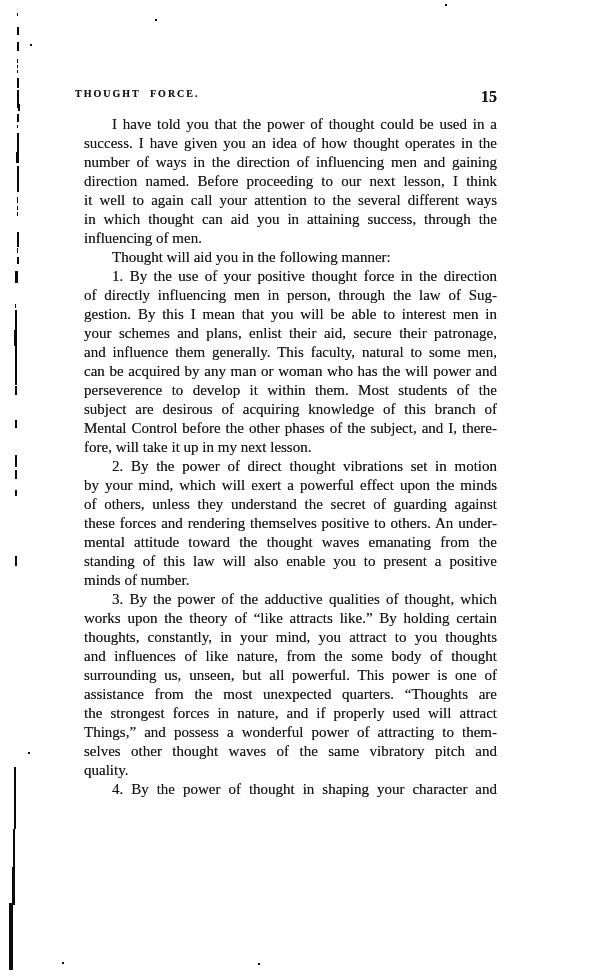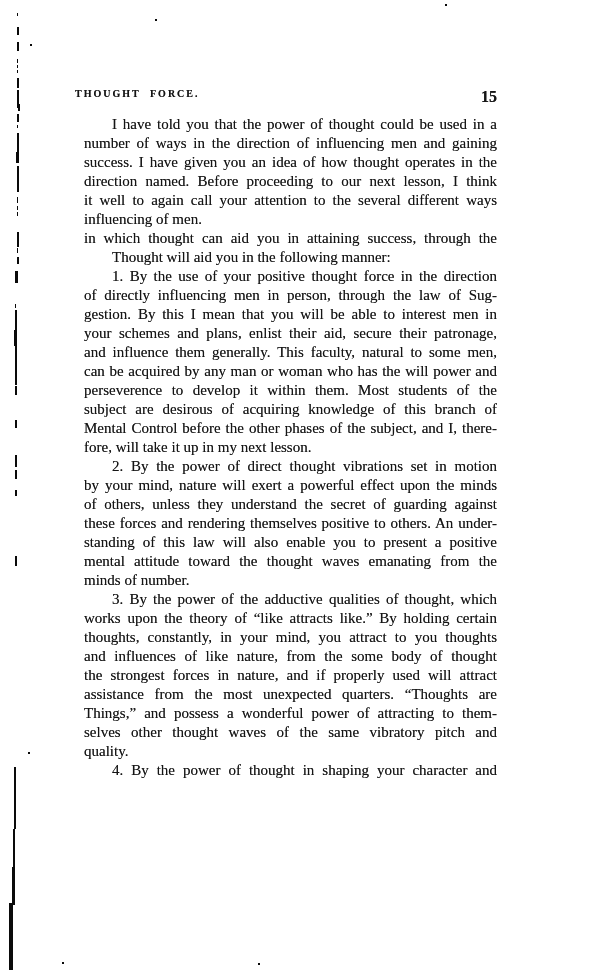--- a/index.html
+++ b/index.html
@@ -67,50 +67,51 @@
 
 <div class="page">
 
   <div class="running-head">
     <div class="head-title">THOUGHT FORCE.</div>
     <div class="head-page-num">15</div>
   </div>
 
   <div class="text-body" id="text-body">
       <div class="tline j ind">I have told you that the power of thought could be used in a</div>
+      <div class="tline j">success.  I have given you an idea of how thought operates in the</div>
       <div class="tline j">number of ways in the direction of influencing men and gaining</div>
-      <div class="tline j">success.  I have given you an idea of how thought operates in the</div>
       <div class="tline j">direction named.  Before proceeding to our next lesson, I think</div>
       <div class="tline j">it well to again call your attention to the several different ways</div>
+      <div class="tline j">in which thought can aid you in attaining success, through the</div>
       <div class="tline">influencing of men.</div>
-      <div class="tline j">in which thought can aid you in attaining success, through the</div>
       <div class="tline ind">Thought will aid you in the following manner:</div>
       <div class="tline j ind">1.  By the use of your positive thought force in the direction</div>
       <div class="tline j">of directly influencing men in person, through the law of Sug-</div>
       <div class="tline j">gestion.  By this I mean that you will be able to interest men in</div>
       <div class="tline j">your schemes and plans, enlist their aid, secure their patronage,</div>
       <div class="tline j">and influence them generally.  This faculty, natural to some men,</div>
       <div class="tline j">can be acquired by any man or woman who has the will power and</div>
       <div class="tline j">perseverence to develop it within them.  Most students of the</div>
       <div class="tline j">subject are desirous of acquiring knowledge of this branch of</div>
       <div class="tline j">Mental Control before the other phases of the subject, and I, there-</div>
       <div class="tline">fore, will take it up in my next lesson.</div>
       <div class="tline j ind">2.  By the power of direct thought vibrations set in motion</div>
-      <div class="tline j">by your mind, nature will exert a powerful effect upon the minds</div>
+      <div class="tline j">by your mind, which will exert a powerful effect upon the minds</div>
       <div class="tline j">of others, unless they understand the secret of guarding against</div>
       <div class="tline j">these forces and rendering themselves positive to others.  An under-</div>
+      <div class="tline j">mental attitude toward the thought waves emanating from the</div>
       <div class="tline j">standing of this law will also enable you to present a positive</div>
-      <div class="tline j">mental attitude toward the thought waves emanating from the</div>
       <div class="tline">minds of number.</div>
       <div class="tline j ind">3.  By the power of the adductive qualities of thought, which</div>
       <div class="tline j">works upon the theory of “like attracts like.”  By holding certain</div>
       <div class="tline j">thoughts, constantly, in your mind, you attract to you thoughts</div>
       <div class="tline j">and influences of like nature, from the some body of thought</div>
+      <div class="tline j">surrounding us, unseen, but all powerful.  This power is one of</div>
+      <div class="tline j">assistance from the most unexpected quarters.  “Thoughts are</div>
       <div class="tline j">the strongest forces in nature, and if properly used will attract</div>
-      <div class="tline j">assistance from the most unexpected quarters.  “Thoughts are</div>
       <div class="tline j">Things,” and possess a wonderful power of attracting to them-</div>
       <div class="tline j">selves other thought waves of the same vibratory pitch and</div>
       <div class="tline">quality.</div>
       <div class="tline j ind">4.  By the power of thought in shaping your character and</div>
     </div>
 
   <div id="artifact-layer">
       <div class="artifact" style="left: 17px; top: 13px; width: 1px; height: 3px;"></div>
       <div class="artifact" style="left: 17px; top: 27px; width: 2px; height: 8px;"></div>
       <div class="artifact" style="left: 17px; top: 42px; width: 2px; height: 9px;"></div>

